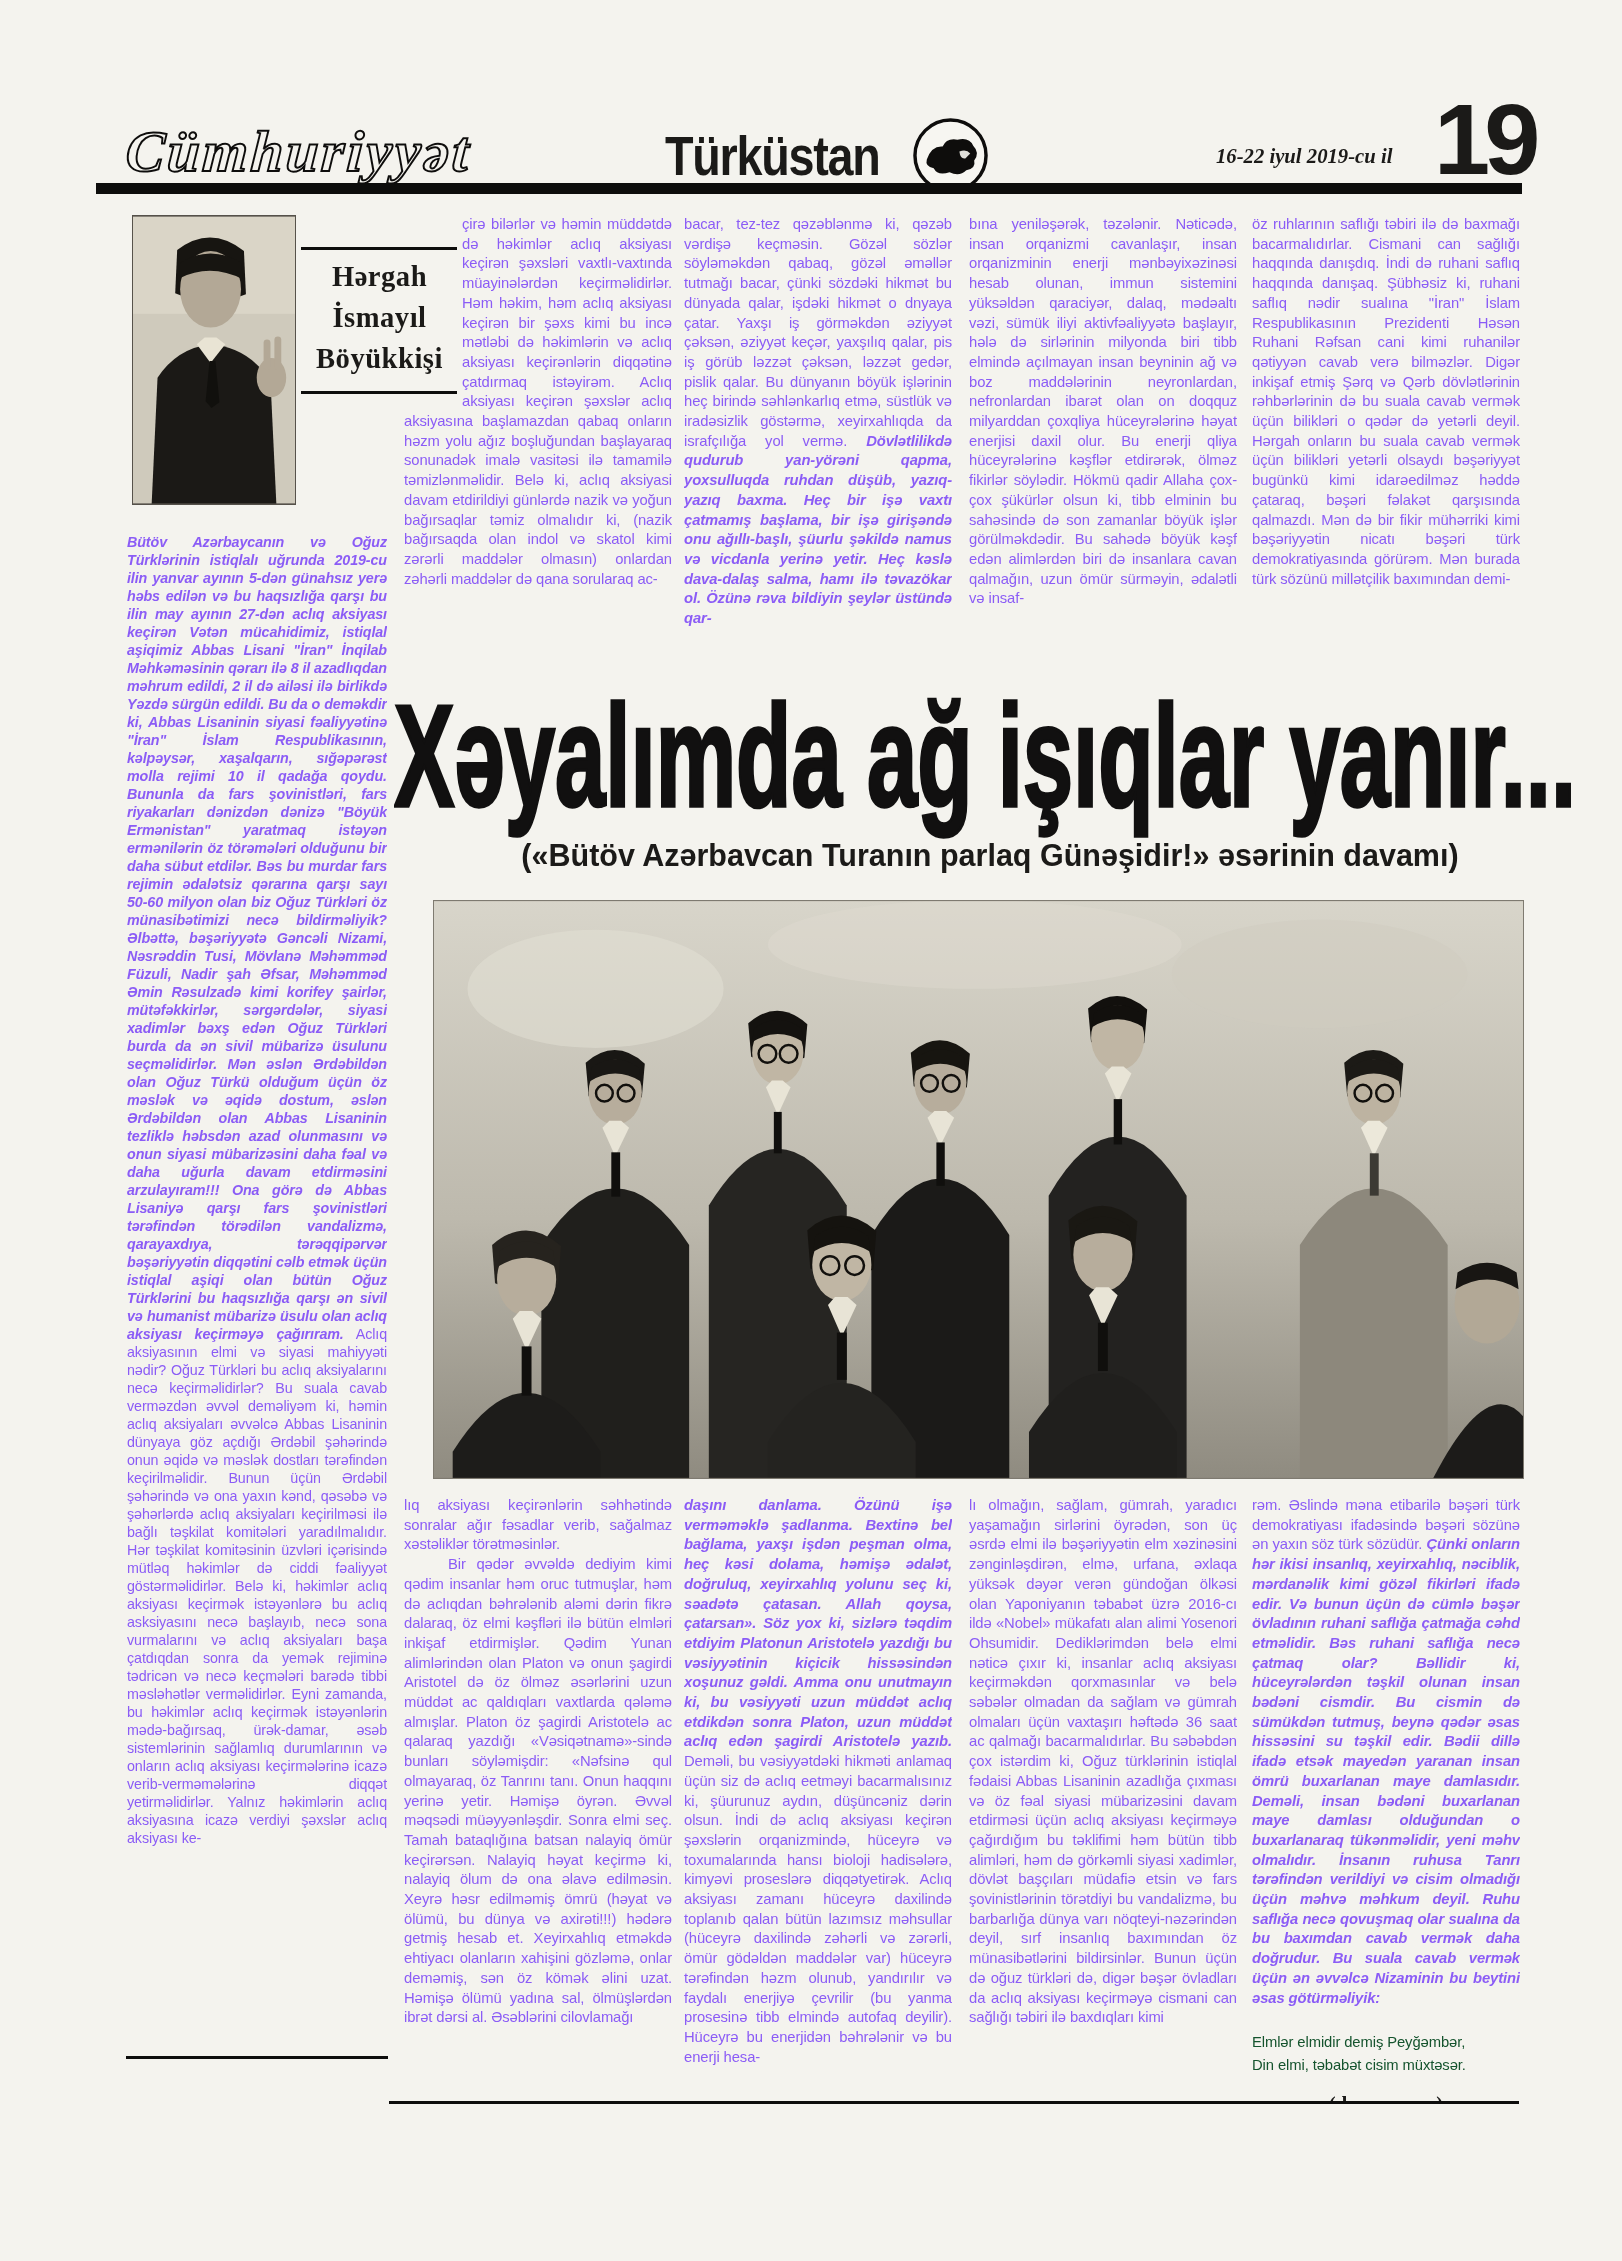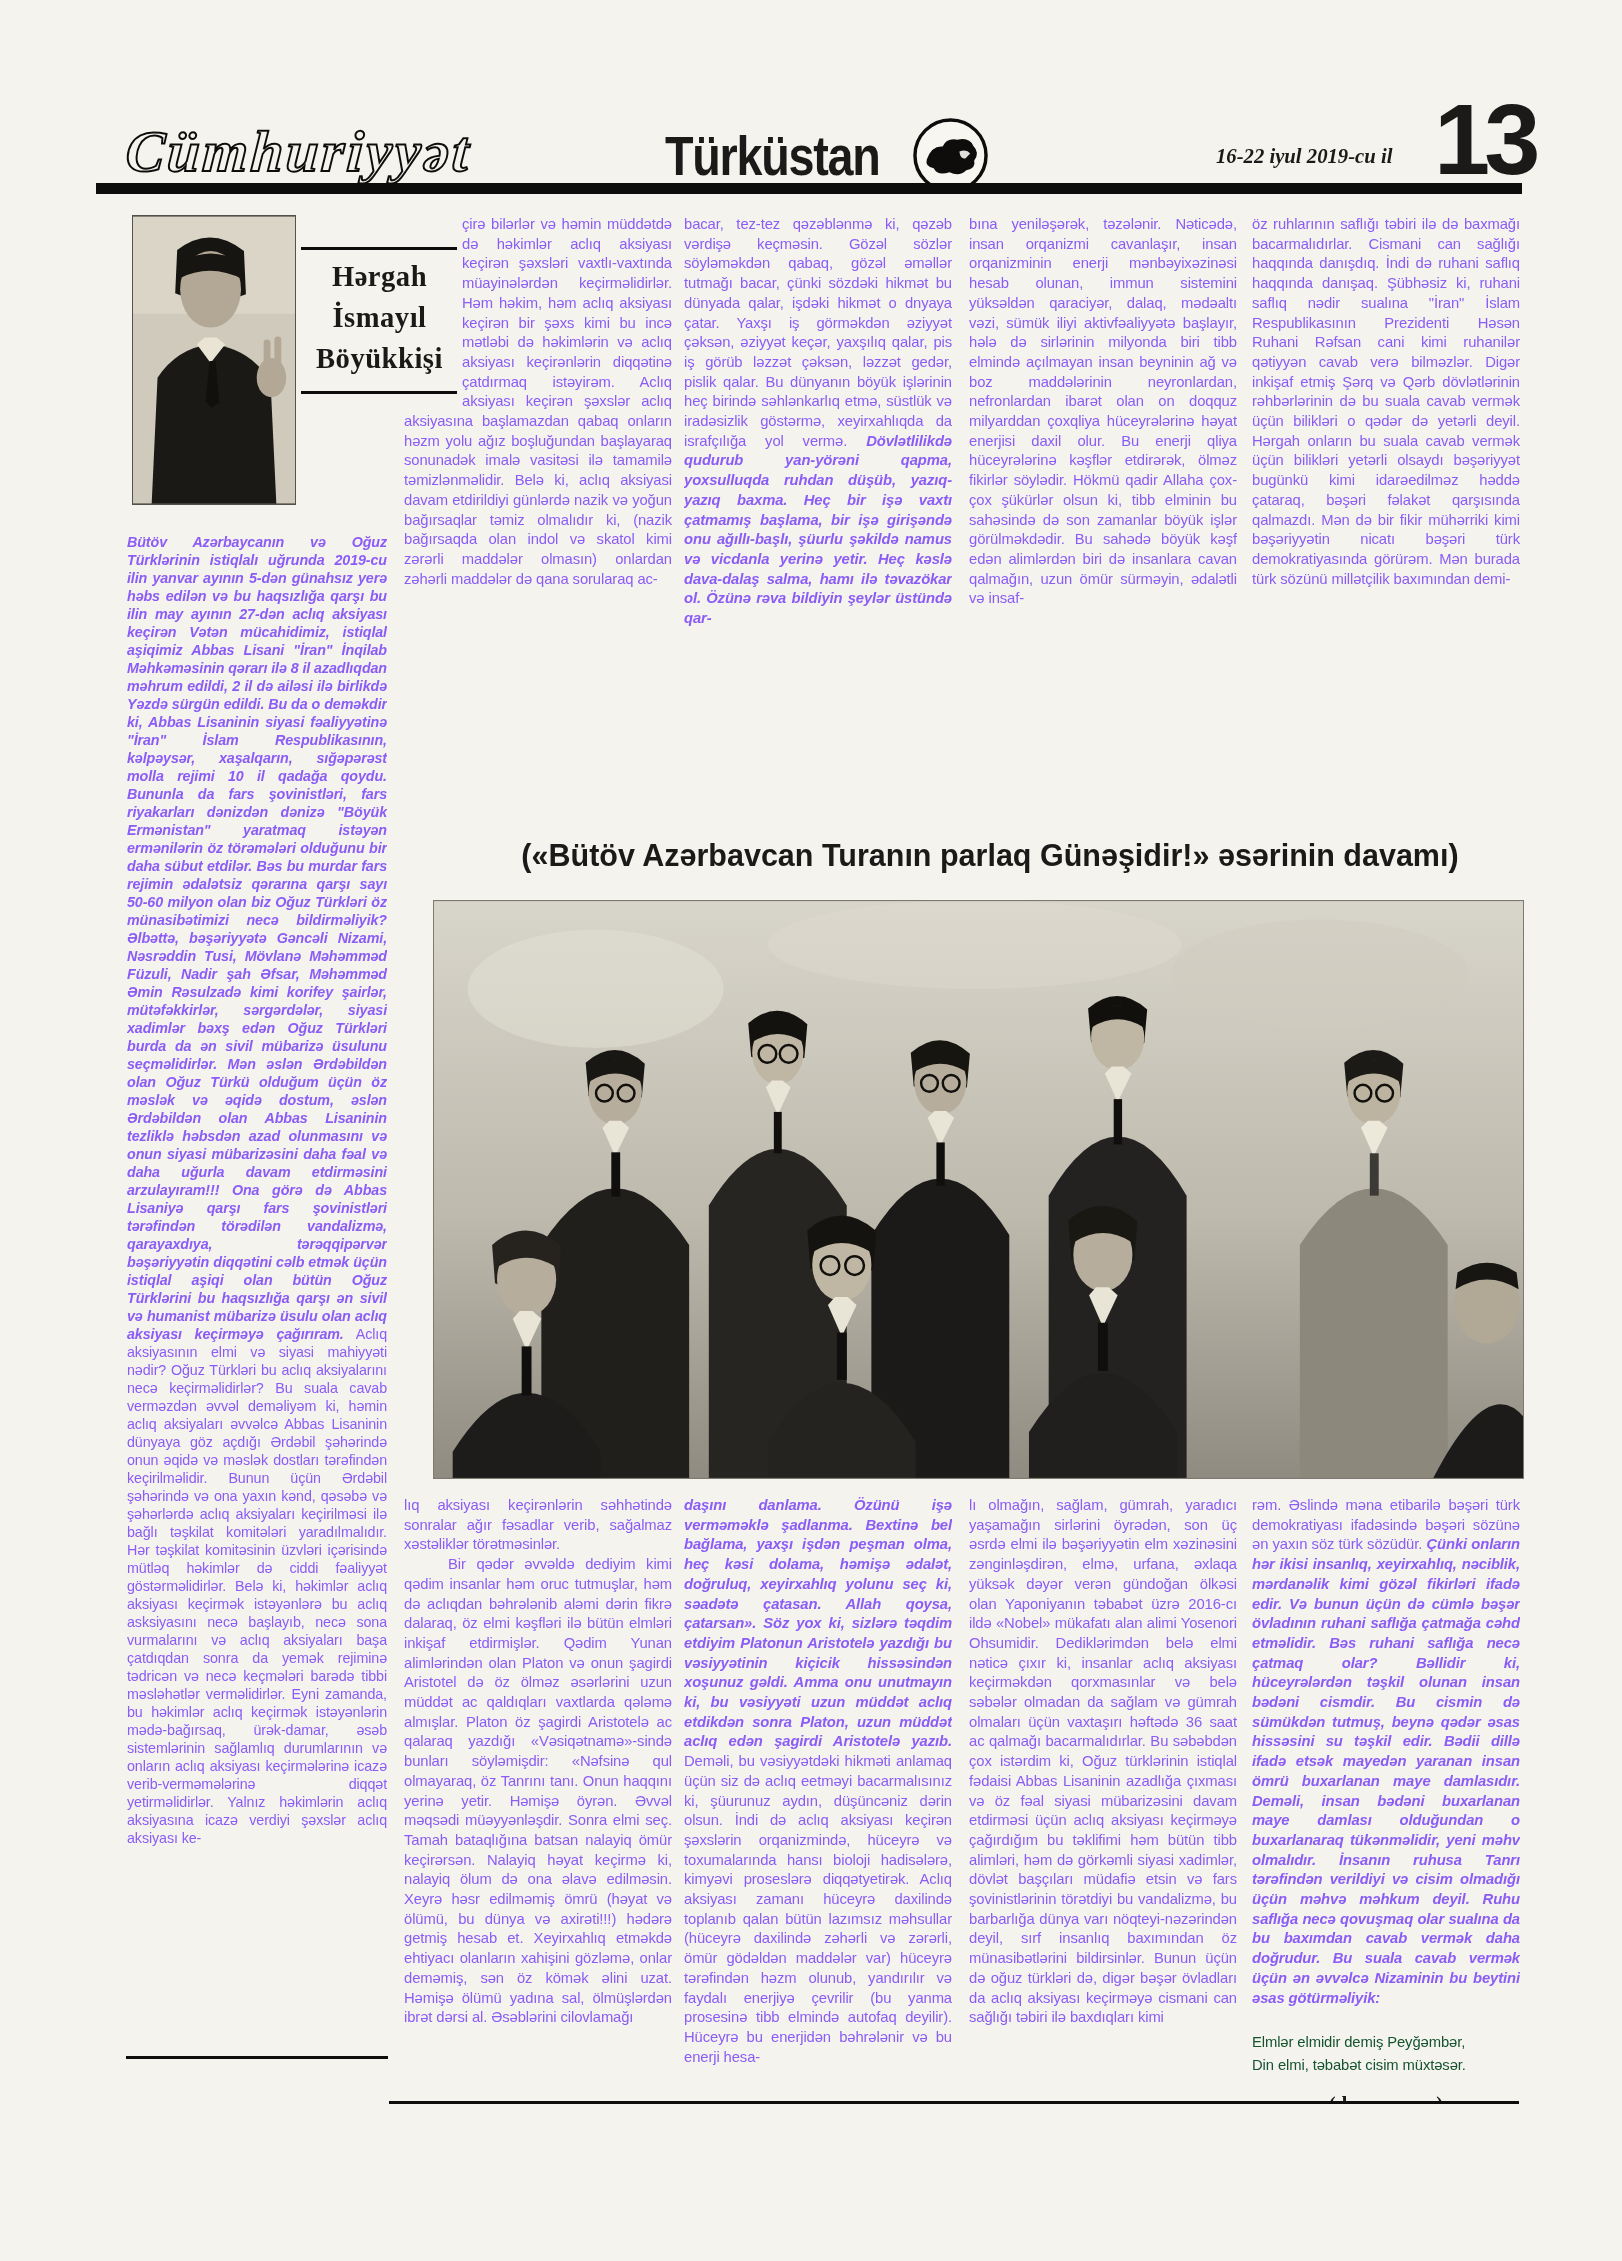--- a/index.html
+++ b/index.html
@@ -91,21 +91,21 @@
   <div class="logo-wrap">
     <svg width="77" height="77" viewBox="0 0 156 156">
       <circle cx="78" cy="78" r="72" fill="#f7f6f1" stroke="#0e0d0c" stroke-width="7"></circle>
       <path d="M30,86 Q40,58 62,60 Q70,42 92,46 Q116,40 124,58 Q138,72 126,88 Q130,104 110,108 Q96,122 76,112 Q52,120 44,104 Q26,100 30,86 Z" fill="#0e0d0c"></path>
       <path d="M96,70 q14,-6 22,4 l-10,10 q-10,2 -12,-14z" fill="#f7f6f1" opacity=".9"></path>
     </svg>
   </div>
 
   <div class="issue-date">16-22 iyul 2019-cu il</div>
 
-  <div class="pagenum">13</div>
+  <div class="pagenum">19</div>
 
   <div class="rule rule-header"></div>
 
   <div class="author-photo">
     <svg width="164" height="290" viewBox="0 0 334 588">
       <rect width="334" height="588" fill="#cfcabc"></rect>
       <rect x="0" y="0" width="334" height="200" fill="#dad5c7"></rect>
       <path d="M92,70 Q160,18 228,72 L232,160 Q160,190 88,158 Z" fill="#171511"></path>
       <ellipse cx="160" cy="150" rx="62" ry="78" fill="#b3a896"></ellipse>
       <path d="M96,128 Q160,96 226,130 L222,96 Q160,58 98,96 Z" fill="#171511"></path>
@@ -146,20 +146,25 @@
   </div>
 
   <div class="col colw top-band c4">
     <p class="flow"><span>bına yeniləşərək, təzələnir. Nəticədə, insan orqanizmi cavanlaşır, insan orqanizminin enerji mənbəyixəzinəsi hesab olunan, immun sistemini yüksəldən qaraciyər, dalaq, mədəaltı vəzi, sümük iliyi aktivfəaliyyətə başlayır, hələ də sirlərinin milyonda biri tibb elmində açılmayan insan beyninin ağ və boz maddələrinin neyronlardan, nefronlardan ibarət olan on doqquz milyarddan çoxqliya hüceyrələrinə həyat enerjisi daxil olur. Bu enerji qliya hüceyrələrinə kəşflər etdirərək, ölməz fikirlər söylədir. Hökmü qadir Allaha çox-çox şükürlər olsun ki, tibb elminin bu sahəsində də son zamanlar böyük işlər görülməkdədir. Bu sahədə böyük kəşf edən alimlərdən biri də insanlara cavan qalmağın, uzun ömür sürməyin, ədalətli və insaf-</span></p>
   </div>
 
   <div class="col colw top-band c5">
     <p class="flow"><span>öz ruhlarının saflığı təbiri ilə də baxmağı bacarmalıdırlar. Cismani can sağlığı haqqında danışdıq. İndi də ruhani saflıq haqqında danışaq. Şübhəsiz ki, ruhani saflıq nədir sualına "İran" İslam Respublikasının Prezidenti Həsən Ruhani Rəfsan cani kimi ruhanilər qətiyyən cavab verə bilməzlər. Digər inkişaf etmiş Şərq və Qərb dövlətlərinin rəhbərlərinin də bu suala cavab vermək üçün bilikləri o qədər də yetərli deyil. Hərgah onların bu suala cavab vermək üçün bilikləri yetərli olsaydı bəşəriyyət bugünkü kimi idarəedilməz həddə çataraq, bəşəri fəlakət qarşısında qalmazdı. Mən də bir fikir mühərriki kimi bəşəriyyətin nicatı bəşəri türk demokratiyasında görürəm. Mən burada türk sözünü millətçilik baxımından demi-</span></p>
   </div>
 
+  <div class="headline-wrap">
+    <svg width="1192" height="158" viewBox="0 0 2420 320">
+      <text x="0" y="245" font-family="Liberation Sans, sans-serif" font-weight="700" font-size="295" fill="#111010" stroke="#111010" stroke-width="7" textLength="2400" lengthAdjust="spacingAndGlyphs">Xəyalımda ağ işıqlar yanır...</text>
+    </svg>
+  </div>
 
   <div class="subtitle">(«Bütöv Azərbavcan Turanın parlaq Günəşidir!» əsərinin davamı)</div>
 
   <div class="group-photo">
     <svg width="1091" height="579" viewBox="0 0 2215 1175">
       <defs>
         <linearGradient id="gbg" x1="0" y1="0" x2="0" y2="1">
           <stop offset="0" stop-color="#d8d5ca"></stop>
           <stop offset="0.55" stop-color="#bdb9ad"></stop>
           <stop offset="1" stop-color="#8f8b80"></stop>

